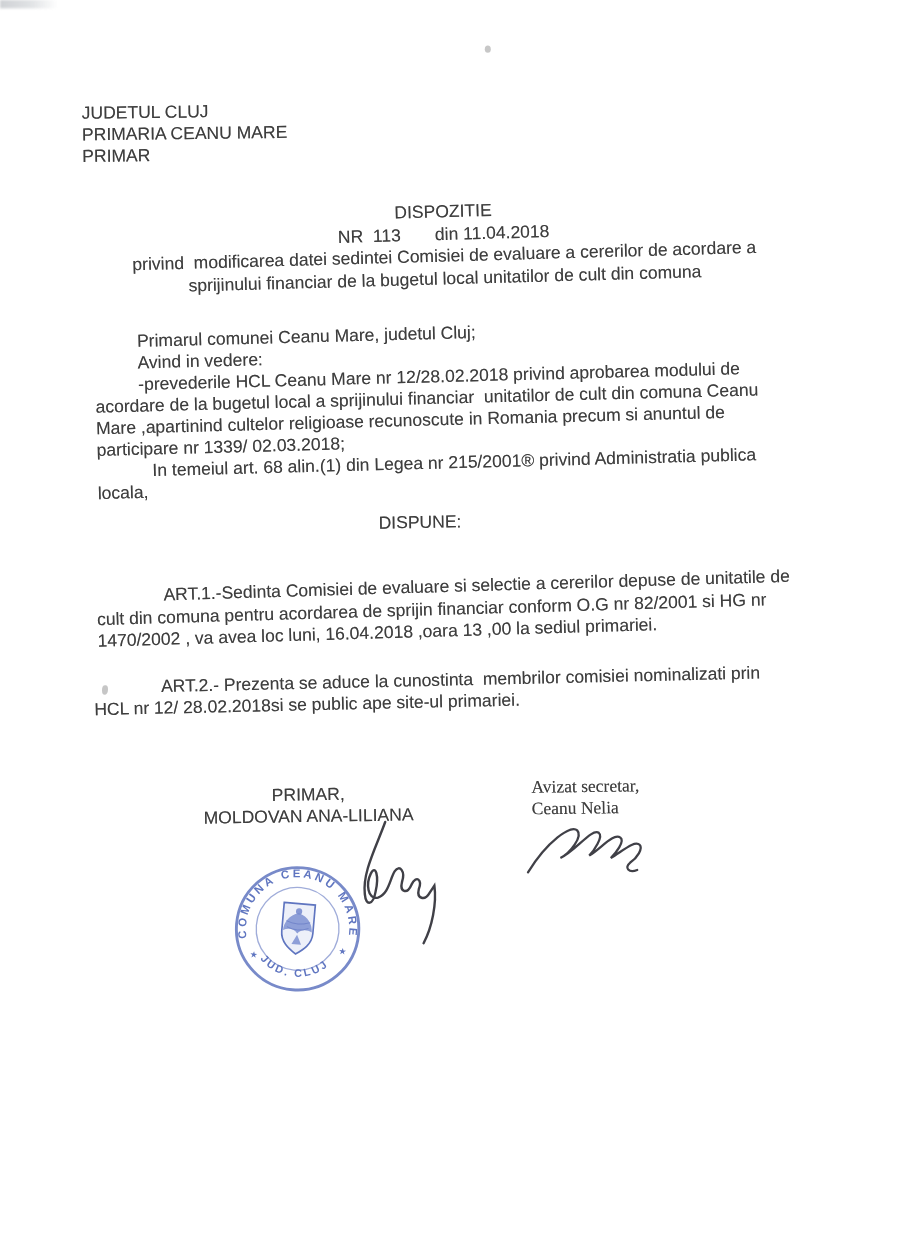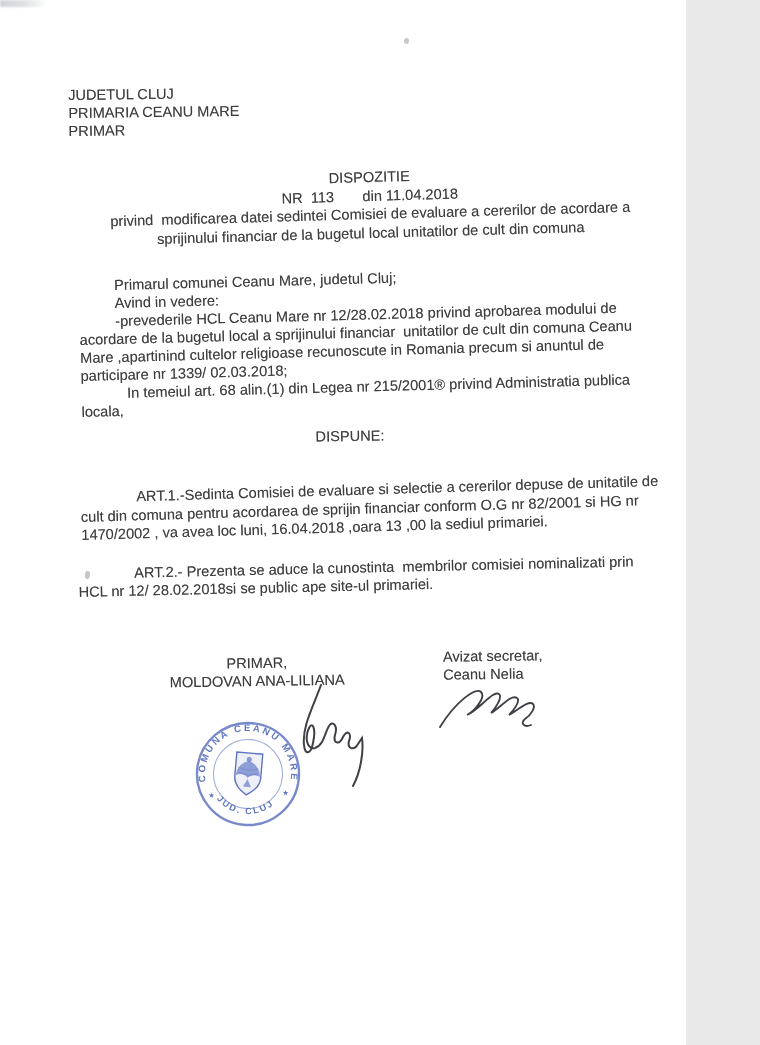--- a/index.html
+++ b/index.html
@@ -1,18 +1,18 @@
 <!DOCTYPE html>
 <html><head>
 <meta charset="utf-8">
 <style>
   html,body{margin:0;padding:0;background:#e9e9e9;}
   .page{
     position:relative;
-    width:686px;height:1045px;
+    width:760px;height:1045px;
     background:#ffffff;
     overflow:hidden;
     font-family:"Liberation Sans","DejaVu Sans",sans-serif;
     color:#3e3e3e;
   }
   .doc-line{
     white-space:pre;
     font-size:14.6px;
     line-height:18px;
     text-shadow:0 0 0.5px rgba(70,70,70,0.55);
@@ -35,21 +35,21 @@
   .dispune-block{left:30px;top:427px;width:640px;text-align:center;transform:rotate(-0.9deg);}
 
   .art1-block{left:80px;top:489px;width:620px;transform:rotate(-1.7deg);transform-origin:0 0;}
   .art1-block .doc-line{line-height:18.6px;}
   .art2-block{left:78px;top:565px;width:620px;transform:rotate(-1.3deg);transform-origin:0 0;}
 
   
   .sign-left{left:157px;top:655px;width:200px;text-align:center;transform:rotate(-0.9deg);}
   .sign-left .doc-line{line-height:17.5px;}
   .sign-right{left:443px;top:648px;transform:rotate(-0.8deg);}
-  .sign-right .doc-line{line-height:17.5px;}
+  .sign-right .doc-line{line-height:17.5px;font-family:Liberation Serif, serif;}
 
   
   .smudge-corner{left:0;top:0;width:48px;height:7px;
     background:linear-gradient(90deg,#a8adb3 0%,#c9cdd1 55%,rgba(255,255,255,0) 100%);
     opacity:.55;filter:blur(1px);}
   .speck1{left:404px;top:38px;width:5px;height:6px;border-radius:50%;
     background:#9a9a9a;opacity:.55;filter:blur(.4px);}
   .speck2{left:85px;top:571px;width:5px;height:8px;border-radius:50% 40% 55% 45%;
     background:#8e8e8e;opacity:.5;filter:blur(.3px);}
 

